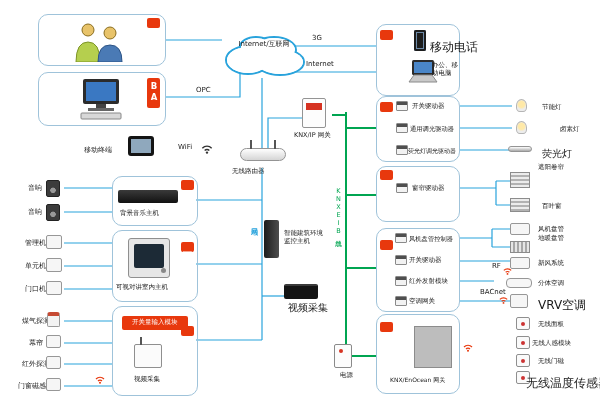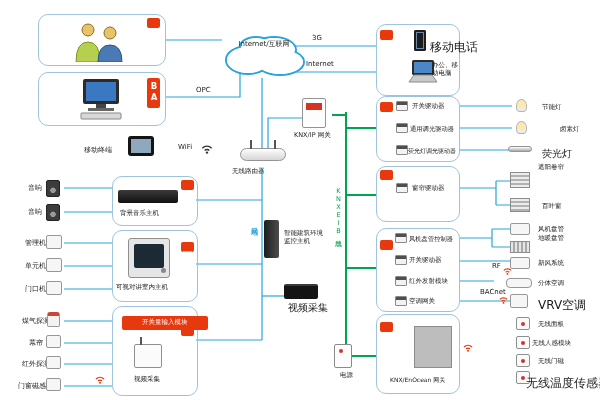--- a/index.html
+++ b/index.html
@@ -7,21 +7,21 @@
   #stage{position:relative;width:600px;height:400px;background:#ffffff;overflow:hidden}
   svg.wires{position:absolute;left:0;top:0}
   .sl{position:absolute;font-size:7px;color:#1a1a1a;line-height:1.2;white-space:nowrap}
   .wrap{white-space:normal}
   .c{text-align:center}
   .gbox{position:absolute;border:1px solid #9fc3da;border-radius:10px;background:rgba(255,255,255,.0)}
   .rv{position:absolute;writing-mode:vertical-rl;text-orientation:upright;background:#e8380d;color:#fff;
       font-size:8.5px;font-weight:bold;padding:3px 2px;border-radius:2px;line-height:1.05;letter-spacing:1px}
   .vb{position:absolute;writing-mode:vertical-rl;text-orientation:upright;font-size:7px;line-height:1;background:#fff;padding:1px 0}
   .vb.blue{color:#29a3dc}.vb.green{color:#00a551;font-size:6.5px}
-  .rbox{position:absolute;background:#e8380d;color:#fff;font-size:6.5px;line-height:1.2;padding:3px 20px;border-radius:2px;white-space:nowrap}
+  .rbox{position:absolute;background:#e8380d;color:#fff;font-size:6.5px;line-height:1.2;padding:3px 10px;border-radius:2px;white-space:nowrap}
   .ic{position:absolute}
   .ic-speaker{width:14px;height:17px;border:1px solid #222;border-radius:2px;
       background:radial-gradient(circle at 50% 62%,#999 2.5px,#3c3c3c 3px)}
   .ic-dev{background:#f6f6f6;border:1px solid #979797;border-radius:2px}
   .ic-tablet{width:26px;height:20px;background:#8fa8bd;border:3px solid #141414;border-radius:3px}
   .ic-router{width:46px;height:13px;background:linear-gradient(#fefefe,#d5d5d5);border:1px solid #949494;border-radius:7px}
   .ic-router::before,.ic-router::after{content:"";position:absolute;top:-9px;width:2px;height:9px;background:#555}
   .ic-router::before{left:9px}.ic-router::after{right:9px}
   .ic-knx{width:24px;height:30px;background:#fdfdfd;border:1px solid #949494;border-radius:2px}
   .ic-knx::before{content:"";position:absolute;left:3px;top:4px;right:3px;height:7px;background:#d63322}

